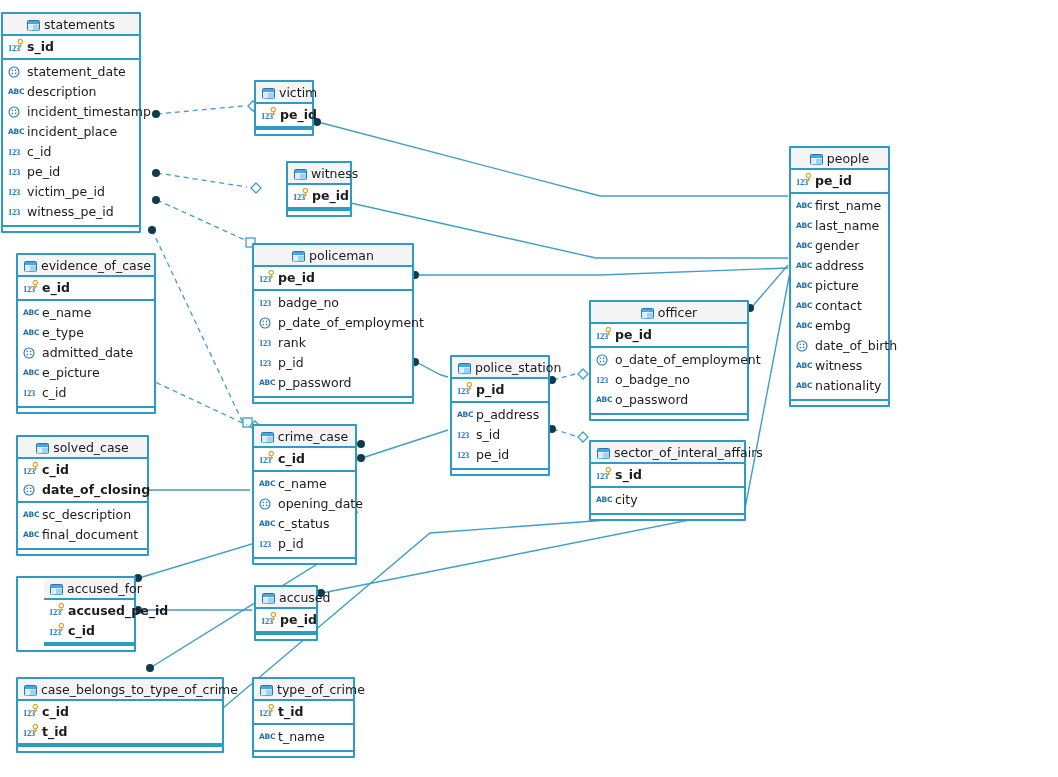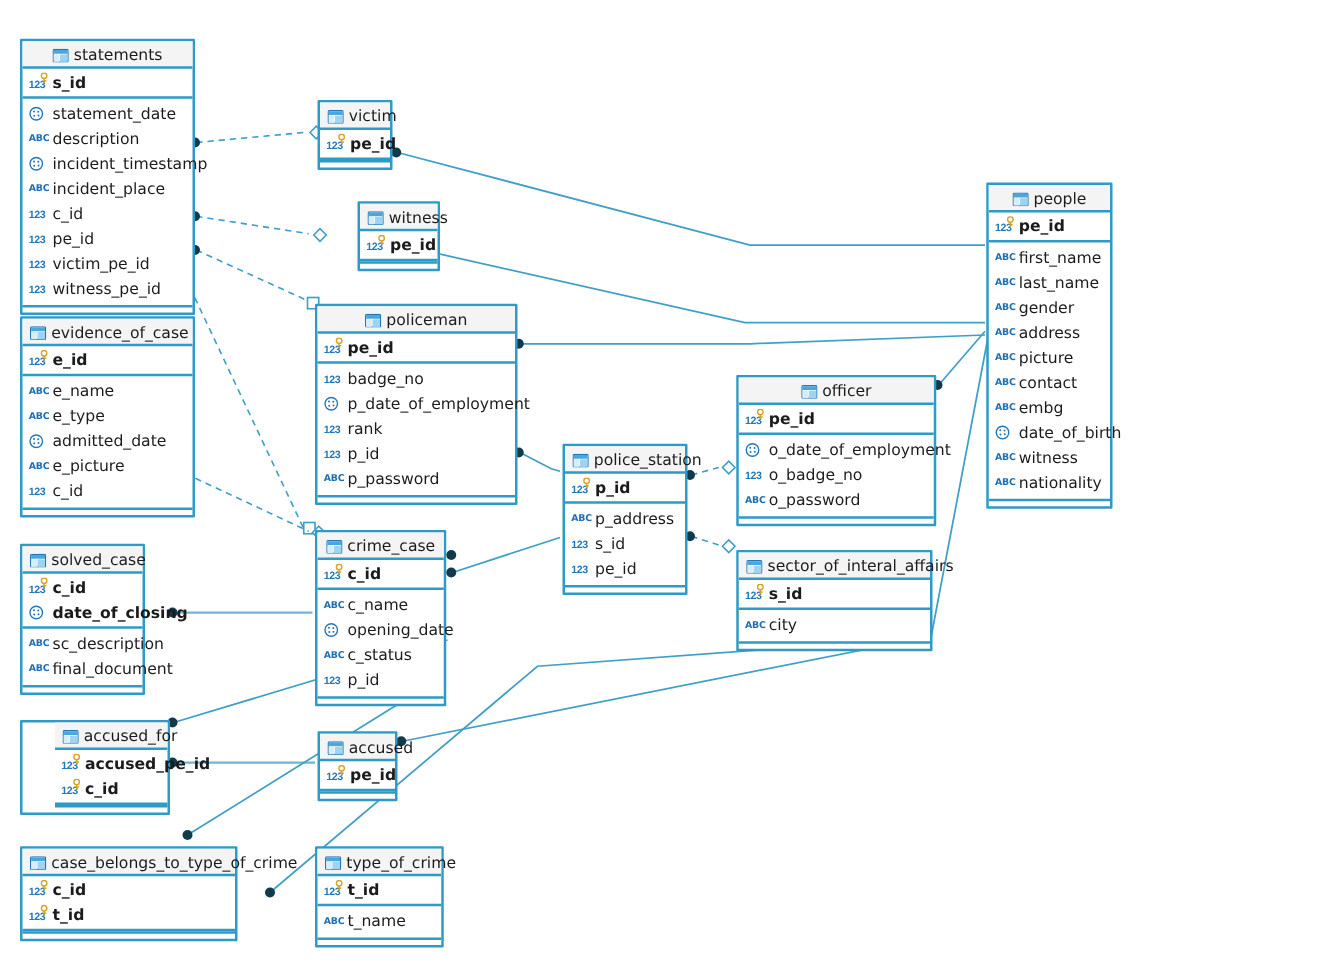--- a/index.html
+++ b/index.html
@@ -76,21 +76,21 @@
     align-items:center;
     justify-content:flex-start;
     margin-right:2px;
   }
   .col.pk span.nm{font-weight:bold;}
   .ic-num{
     font-size:8.5px;
     font-weight:bold;
     color:#2277b8;
     letter-spacing:-0.3px;
-    font-family:Liberation Sans, sans-serif;
+    font-family:Liberation Serif, serif;
   }
   .ic-abc{
     font-size:7.5px;
     font-weight:bold;
     color:#1f6fb2;
     letter-spacing:-0.2px;
     font-family:"DejaVu Sans","Liberation Sans",sans-serif;
   }
   .keywrap{position:relative;display:inline-block;}
   .keywrap .key{
@@ -178,21 +178,21 @@
     <path class="ln" d="M150,668 L356,540"></path>
     <circle class="dot" cx="150" cy="668" r="4"></circle>
 
     <path class="ln" d="M216,714 L430,533 L745,510"></path>
     <circle class="dot" cx="216" cy="714" r="4"></circle>
 
     <circle class="dot" cx="361" cy="444" r="4"></circle>
   </svg>
 
   <div id="entity-layer">
-      <div class="entity" style="left: 16px; top: 12px; width: 140px; margin-top: 19px;">
+      <div class="entity" style="left: 1px; top: 12px; width: 140px;">
         <div class="ent-header"><span class="tbl-icon"><svg width="13" height="11" viewBox="0 0 13 11">
               <rect x="0.5" y="0.5" width="12" height="10" rx="1" fill="#ffffff" stroke="#2277b8"></rect>
               <rect x="1" y="1" width="11" height="3" fill="#4aa7de"></rect>
               <rect x="6" y="4.5" width="6" height="6" fill="#9fd4f0"></rect>
               <rect x="1" y="4.5" width="4.5" height="6" fill="#d8ecfa"></rect>
             </svg></span><span>statements</span></div>
         <div class="pk-block">
           <div class="col pk">
             <span class="ci">
               <span class="keywrap"><span class="ic-num">123</span><svg class="key" width="7" height="9" viewBox="0 0 7 9">
@@ -318,21 +318,21 @@
           </div>
           <div class="col">
             <span class="ci">
               <span class="ic-num">123</span>
             </span>
             <span class="nm">c_id</span>
           </div>
         </div>
         <div class="col-block footer"></div>
       </div>
-      <div class="entity" style="left: 16px; top: 435px; width: 100px;">
+      <div class="entity" style="left: 16px; top: 435px; width: 133px;">
         <div class="ent-header"><span class="tbl-icon"><svg width="13" height="11" viewBox="0 0 13 11">
               <rect x="0.5" y="0.5" width="12" height="10" rx="1" fill="#ffffff" stroke="#2277b8"></rect>
               <rect x="1" y="1" width="11" height="3" fill="#4aa7de"></rect>
               <rect x="6" y="4.5" width="6" height="6" fill="#9fd4f0"></rect>
               <rect x="1" y="4.5" width="4.5" height="6" fill="#d8ecfa"></rect>
             </svg></span><span>solved_case</span></div>
         <div class="pk-block">
           <div class="col pk">
             <span class="ci">
               <span class="keywrap"><span class="ic-num">123</span><svg class="key" width="7" height="9" viewBox="0 0 7 9">
@@ -393,21 +393,21 @@
               <span class="keywrap"><span class="ic-num">123</span><svg class="key" width="7" height="9" viewBox="0 0 7 9">
                   <circle cx="3.3" cy="2.6" r="2.2" fill="none" stroke="#d9a21f" stroke-width="1.1"></circle>
                   <path d="M3.3 4.6 L3.3 8.4 M3.3 6.6 L5.1 6.6" stroke="#d9a21f" stroke-width="1.1" fill="none"></path>
                 </svg></span>
             </span>
             <span class="nm">c_id</span>
           </div>
         </div>
         <div class="col-block footer"></div>
       </div>
-      <div class="entity" style="left: 16px; top: 677px; width: 174px;">
+      <div class="entity" style="left: 16px; top: 677px; width: 208px;">
         <div class="ent-header"><span class="tbl-icon"><svg width="13" height="11" viewBox="0 0 13 11">
               <rect x="0.5" y="0.5" width="12" height="10" rx="1" fill="#ffffff" stroke="#2277b8"></rect>
               <rect x="1" y="1" width="11" height="3" fill="#4aa7de"></rect>
               <rect x="6" y="4.5" width="6" height="6" fill="#9fd4f0"></rect>
               <rect x="1" y="4.5" width="4.5" height="6" fill="#d8ecfa"></rect>
             </svg></span><span>case_belongs_to_type_of_crime</span></div>
         <div class="pk-block">
           <div class="col pk">
             <span class="ci">
               <span class="keywrap"><span class="ic-num">123</span><svg class="key" width="7" height="9" viewBox="0 0 7 9">

